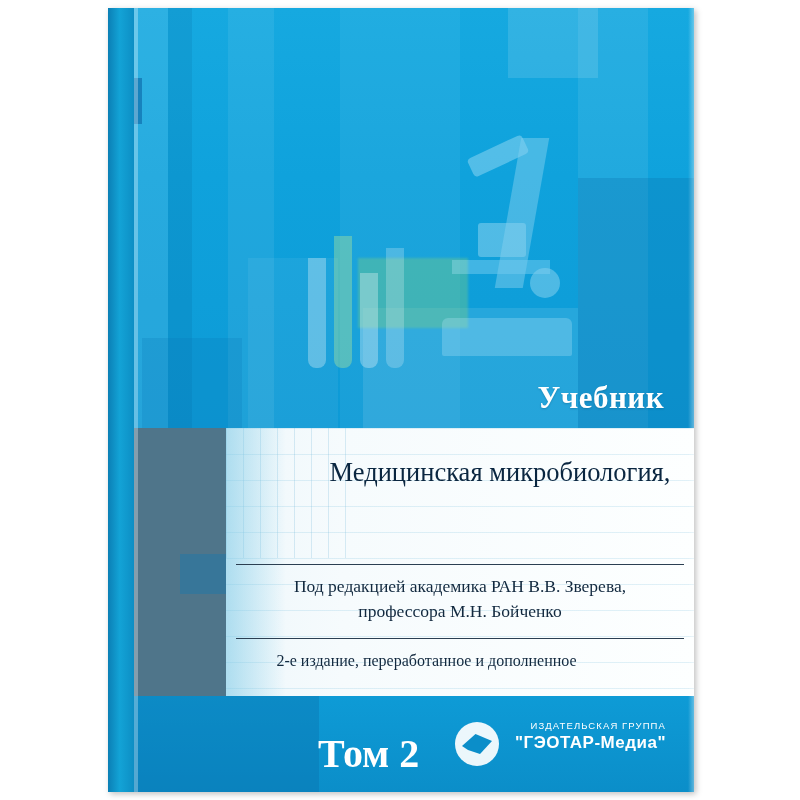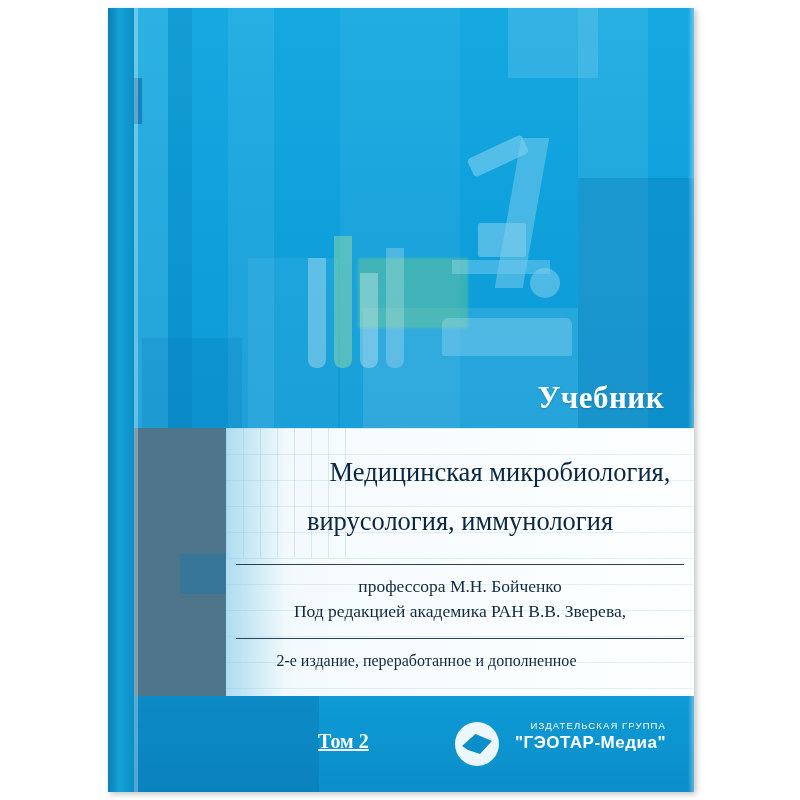--- a/index.html
+++ b/index.html
@@ -243,24 +243,23 @@
   }
   .bottom-dark {
     position: absolute;
     left: 0; top: 0; width: 185px; height: 96px;
     background: rgba(9,110,170,0.35);
   }
   .tom {
     position: absolute;
     left: 210px;
     top: 722px;
-    font-size: 20px;
+    font-size: 40px;
     font-weight: bold;
     color: #ffffff;
-    text-decoration: underline;
   }
 
   
   .pub {
     position: absolute;
     right: 28px;
     top: 712px;
     text-align: right;
     color: #ffffff;
   }
@@ -359,27 +358,26 @@
         <i class="lb4"></i>
     </div>
 
     <div class="panel">
       <div class="panel-lines"></div>
       <div class="panel-grid-left"></div>
       <div class="panel-fade-left"></div>
     </div>
 
     <div class="title-main">Медицинская микробиология,</div>
-    <div class="title-line2">вирусология, иммунология</div>
 
     <div class="rule"></div>
 
     <div class="editors">
+      <div>Под редакцией академика РАН В.В. Зверева,</div>
       <div>профессора М.Н. Бойченко</div>
-      <div>Под редакцией академика РАН В.В. Зверева,</div>
     </div>
 
     <div class="rule2"></div>
 
     <div class="edition">2-е издание, переработанное и дополненное</div>
 
     <div class="bottom">
       <div class="bottom-dark"></div>
     </div>
 

